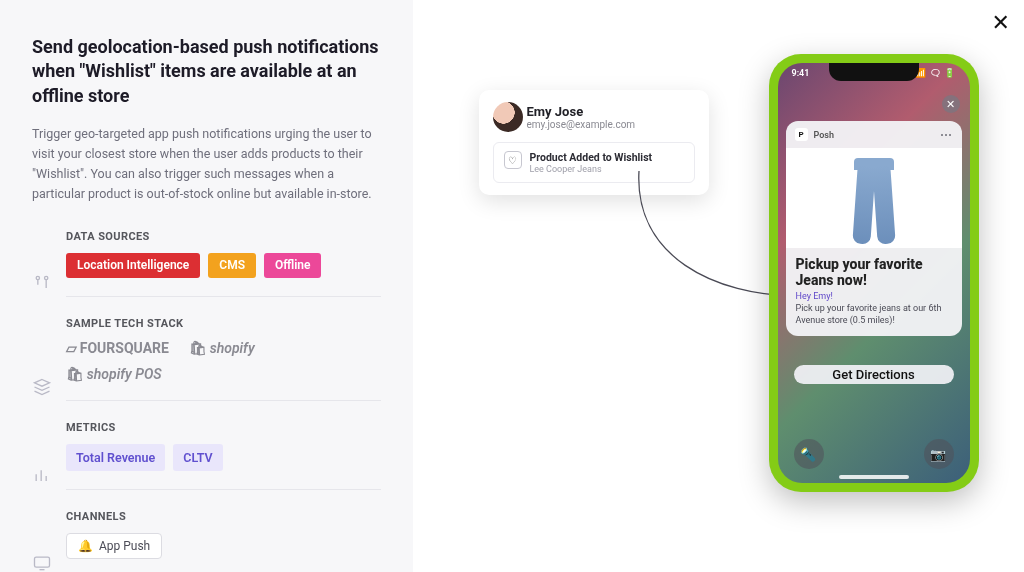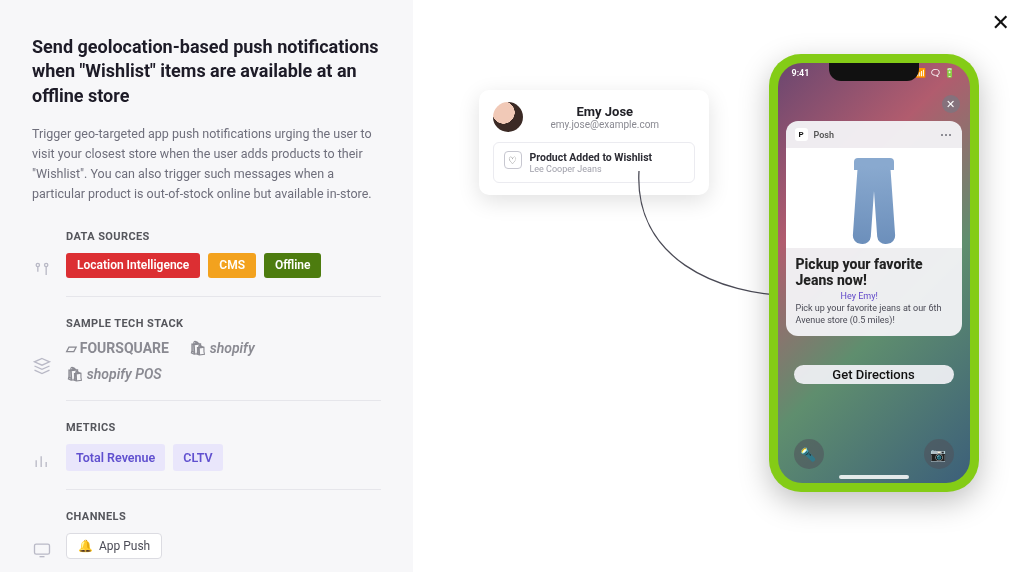--- a/index.html
+++ b/index.html
@@ -3,41 +3,41 @@
 <meta charset="utf-8">
 <style>
   * { box-sizing: border-box; margin: 0; padding: 0; }
   html, body { width: 1024px; height: 572px; font-family: -apple-system, BlinkMacSystemFont, "Segoe UI", Roboto, sans-serif; overflow: hidden; }
   body { display: flex; background: #fff; }
   .left-panel { width: 413px; height: 572px; background: #f7f7f9; padding: 35px 32px 20px 32px; overflow: hidden; }
   .right-panel { flex: 1; height: 572px; background: #fff; position: relative; display:flex; align-items:center; justify-content:center; }
   .close-btn { position: absolute; top: 10px; right: 14px; font-size: 22px; color: #111; cursor: pointer; }
   .page-title { font-size: 18px; font-weight: 700; color: #1d1b27; line-height: 1.35; margin-bottom: 16px; }
   .page-desc { font-size: 12.5px; color: #6f6f7c; line-height: 1.6; margin-bottom: 26px; }
-  .section { display: flex; align-items: center; margin-bottom: 20px; }
+  .section { display: flex; align-items: flex-end; margin-bottom: 20px; }
   .section-icon { width: 34px; flex-shrink: 0; padding-top: 18px; color: #b9b9c6; }
   .section-body { flex: 1; border-bottom: 1px solid #e6e6eb; padding-bottom: 18px; }
   .section:last-child .section-body { border-bottom: none; }
   .section-label { font-size: 11px; font-weight: 700; letter-spacing: 0.4px; color: #55565c; margin-bottom: 10px; }
   .tag-row { display: flex; flex-wrap: wrap; gap: 8px; }
   .tag { display:inline-block; font-size: 12px; font-weight:600; color:#fff; padding:5px 11px 6px 11px; border-radius:3px; }
   .tag-red { background:#dc2f33; }
   .tag-orange { background:#f3a21e; }
-  .tag-blue { background:#4d7c0f; }
+  .tag-blue { background:#ec4899; }
   .stack-row { display:flex; flex-wrap:wrap; gap:10px 20px; align-items:center; }
   .stack-item { display:flex; align-items:center; color:#8a8a92; font-weight:700; font-size:14px; }
   .metric { font-size:12.5px; font-weight:600; padding:6px 10px; border-radius:3px; display:inline-block; }
   .metric-purple { background:#e9e6fb; color:#6050cf; }
   .chip { display:inline-flex; align-items:center; gap:6px; border:1px solid #dcdce2; background:#fff; color:#4c4c57; font-size:12px; padding:5px 11px; border-radius:4px; }
 
   
   .illus { position: relative; width: 560px; height: 480px; }
   
   .user-card { position:absolute; top:44px; left:40px; width:230px; background:#fff; border-radius:10px; box-shadow:0 6px 22px rgba(0,0,0,0.12); padding:12px 14px; }
-  .user-top { display:flex; align-items:center; gap:28px; margin-bottom:10px;text-align:center; }
+  .user-top { display:flex; align-items:center; gap:4px; margin-bottom:10px; }
   .avatar { width:30px; height:30px; border-radius:50%; background: radial-gradient(circle at 35% 35%, #f1c9b7 0 40%, #3b2a25 41% 100%); }
   .user-name { font-size:13px; font-weight:700; color:#212127; }
   .user-email { font-size:10px; color:#8a8a92; }
   .event-box { border:1px solid #ebebf0; border-radius:6px; padding:8px 10px; display:flex; gap:8px; align-items:flex-start; }
   .heart-icon { width:18px; height:18px; border:1px solid #c7c7d0; border-radius:4px; display:flex; align-items:center; justify-content:center; font-size:10px; color:#555; }
   .event-title { font-size:10.5px; font-weight:700; color:#2c2c34; }
   .event-sub { font-size:9px; color:#a0a0aa; }
 
   
   .arrow-svg { position:absolute; top:120px; left:185px; width:190px; height:150px; }
@@ -55,21 +55,21 @@
   .notif-app { font-size:9px; color:#555; font-weight:600; }
   .notif-more { margin-left:auto; letter-spacing:1px; }
   .notif-img { width:100%; height:100px; background:#fff; display:flex; align-items:flex-end; justify-content:center; }
   .jeans { width:48px; height:92px; position:relative; }
   .jeans-left, .jeans-right { position:absolute; top:10px; width:18px; height:78px; background:linear-gradient(#89a9cf,#6c8fbb); border-radius:5px 5px 8px 8px; }
   .jeans-left { left:5px; transform:rotate(4deg);}
   .jeans-right { right:5px; transform:rotate(-4deg);}
   .jeans-waist { position:absolute; top:2px; left:4px; right:4px; height:12px; background:#89a9cf; border-radius:4px 4px 0 0;}
   .notif-body { padding:8px 10px 10px 10px; }
   .notif-title { font-size:14px; font-weight:800; color:#222; margin-bottom:3px; }
-  .notif-greet { font-size:9px; color:#6048c9; margin-bottom:1px;margin-left:45px; }
+  .notif-greet { font-size:9px; color:#6048c9; margin-bottom:1px; }
   .notif-text { font-size:9px; color:#4a4a55; line-height:1.35; }
   .get-dir { margin:10px 8px 0 8px; position:absolute; top:292px; left:0; right:0; }
   .get-dir-btn { margin:0 8px; background:rgba(242,242,246,0.92); border-radius:10px; text-align:center; padding:2px 0; font-size:13px; color:#111; font-weight:500;}
   .dock { position:absolute; bottom:14px; left:0; right:0; display:flex; justify-content:space-between; padding:0 16px; }
   .dock-btn { width:30px; height:30px; border-radius:50%; background:rgba(80,80,90,0.55); display:flex; align-items:center; justify-content:center; color:#fff; font-size:13px;}
   .home-ind { position:absolute; bottom:4px; left:50%; transform:translateX(-50%); width:70px; height:4px; background:rgba(255,255,255,0.85); border-radius:3px;}
 </style>
 </head>
 <body>
 

